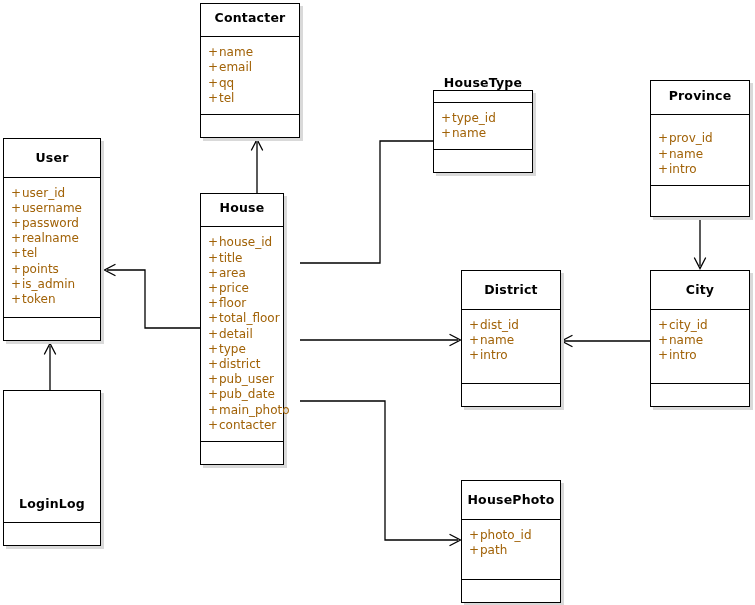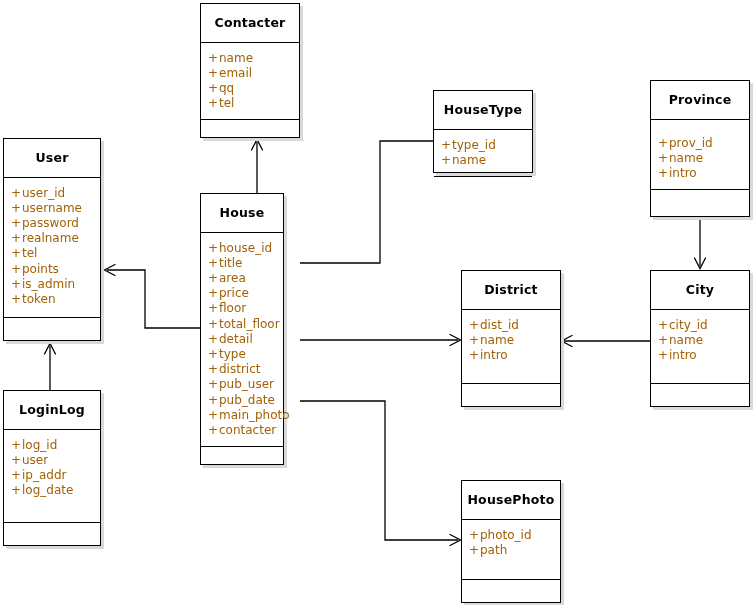--- a/index.html
+++ b/index.html
@@ -31,20 +31,21 @@
   
   .uml-class {
     position: absolute;
     z-index: 2;
     box-sizing: border-box;
     background: #ffffff;
     border: 1px solid #000000;
     box-shadow: 3px 3px 0 0 #d9d9d9;
     display: flex;
     flex-direction: column;
+    justify-content: flex-end;
   }
   .uml-title {
     box-sizing: border-box;
     text-align: center;
     font-weight: bold;
     font-size: 12.5px;
     color: #000000;
     border-bottom: 1px solid #000000;
     padding: 13px 4px 12px 4px;
     line-height: 1;
@@ -164,26 +165,20 @@
       <div class="uml-attr"><span class="vis">+</span><span>pub_user</span></div>
       <div class="uml-attr"><span class="vis">+</span><span>pub_date</span></div>
       <div class="uml-attr"><span class="vis">+</span><span>main_photo</span></div>
       <div class="uml-attr"><span class="vis">+</span><span>contacter</span></div>
     </div>
     <div class="uml-ops"></div>
   </div>
 
   <div class="uml-class" style="left:3px; top:390px; width:98px; height:156px;">
     <div class="uml-title">LoginLog</div>
-    <div class="uml-attrs">
-      <div class="uml-attr"><span class="vis">+</span><span>log_id</span></div>
-      <div class="uml-attr"><span class="vis">+</span><span>user</span></div>
-      <div class="uml-attr"><span class="vis">+</span><span>ip_addr</span></div>
-      <div class="uml-attr"><span class="vis">+</span><span>log_date</span></div>
-    </div>
     <div class="uml-ops"></div>
   </div>
 
   <div class="uml-class" style="left:433px; top:80px; width:100px; height:83px;margin-top:10px;">
     <div class="uml-title">HouseType</div>
     <div class="uml-attrs">
       <div class="uml-attr"><span class="vis">+</span><span>type_id</span></div>
       <div class="uml-attr"><span class="vis">+</span><span>name</span></div>
     </div>
     <div class="uml-ops"></div>

